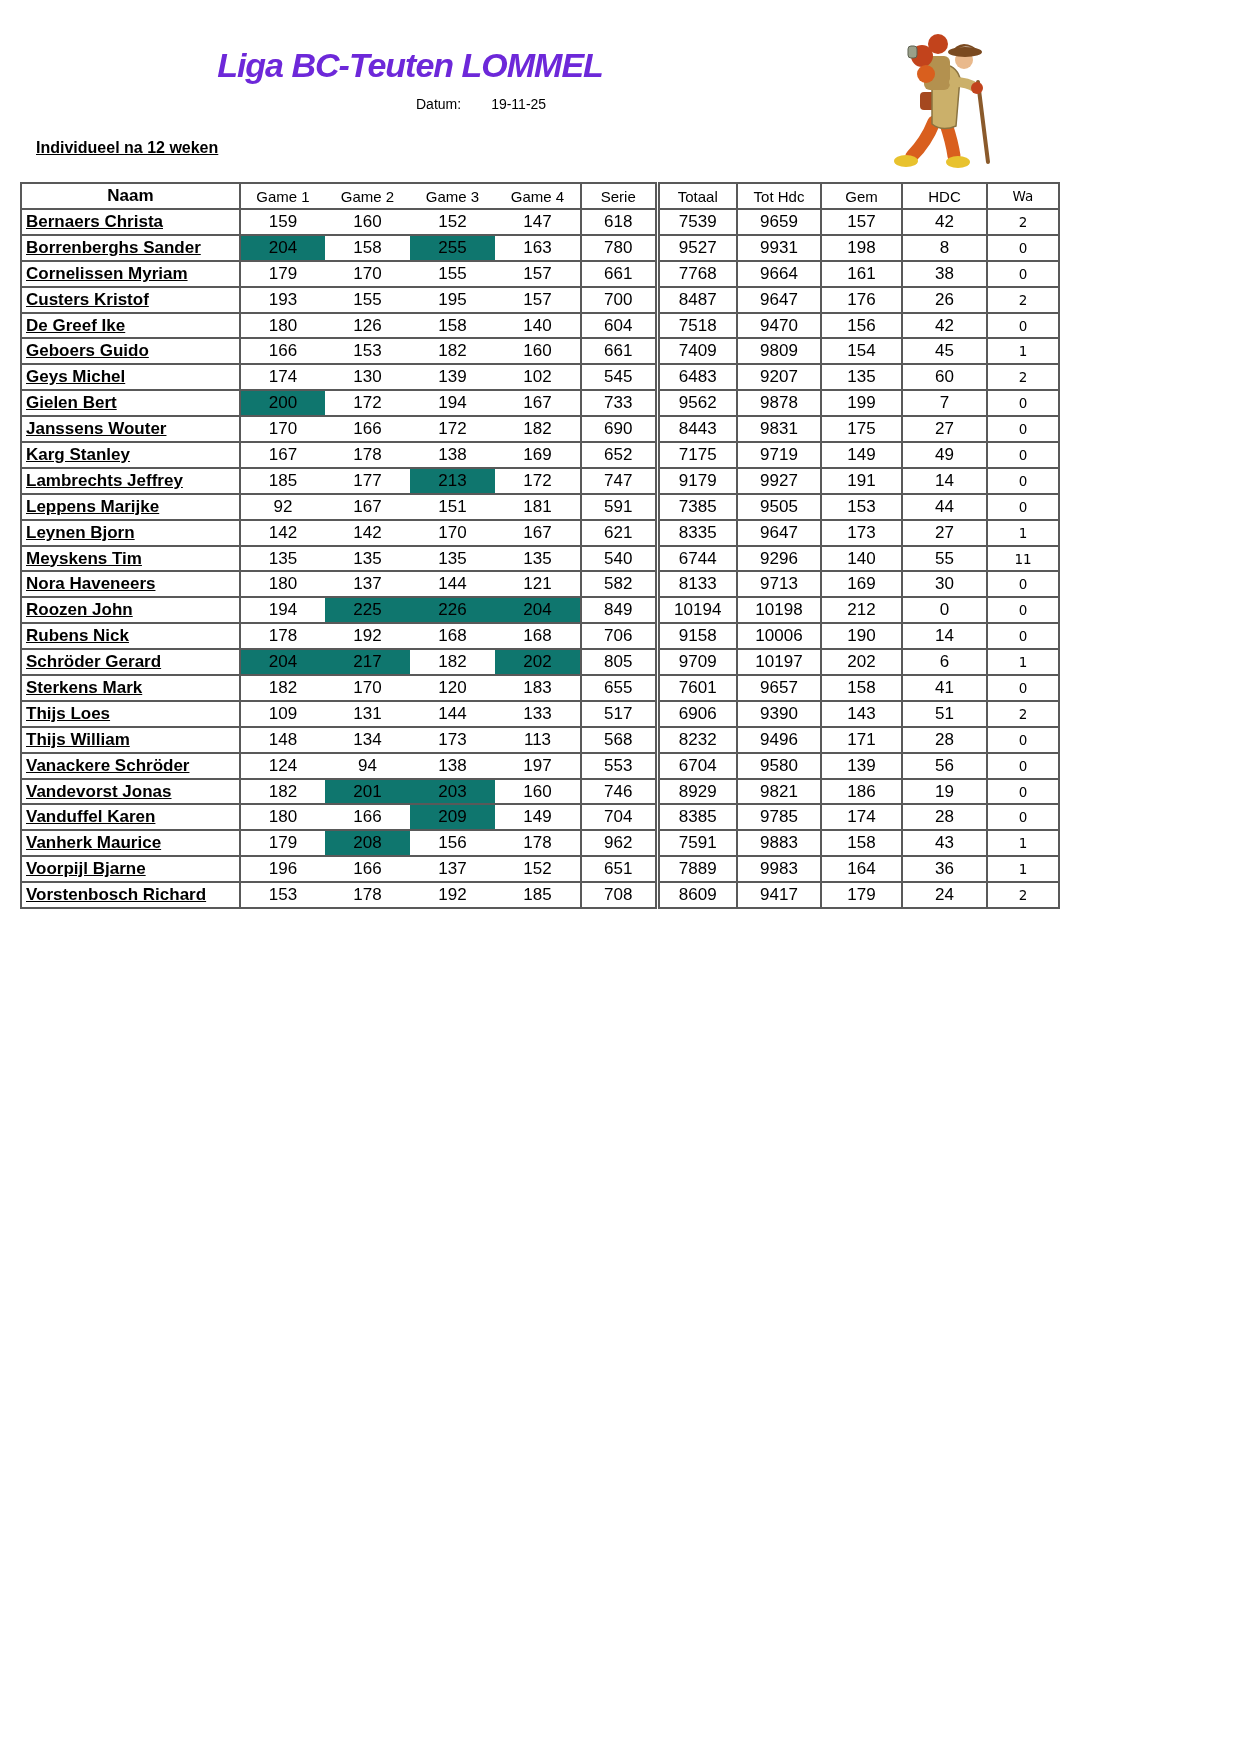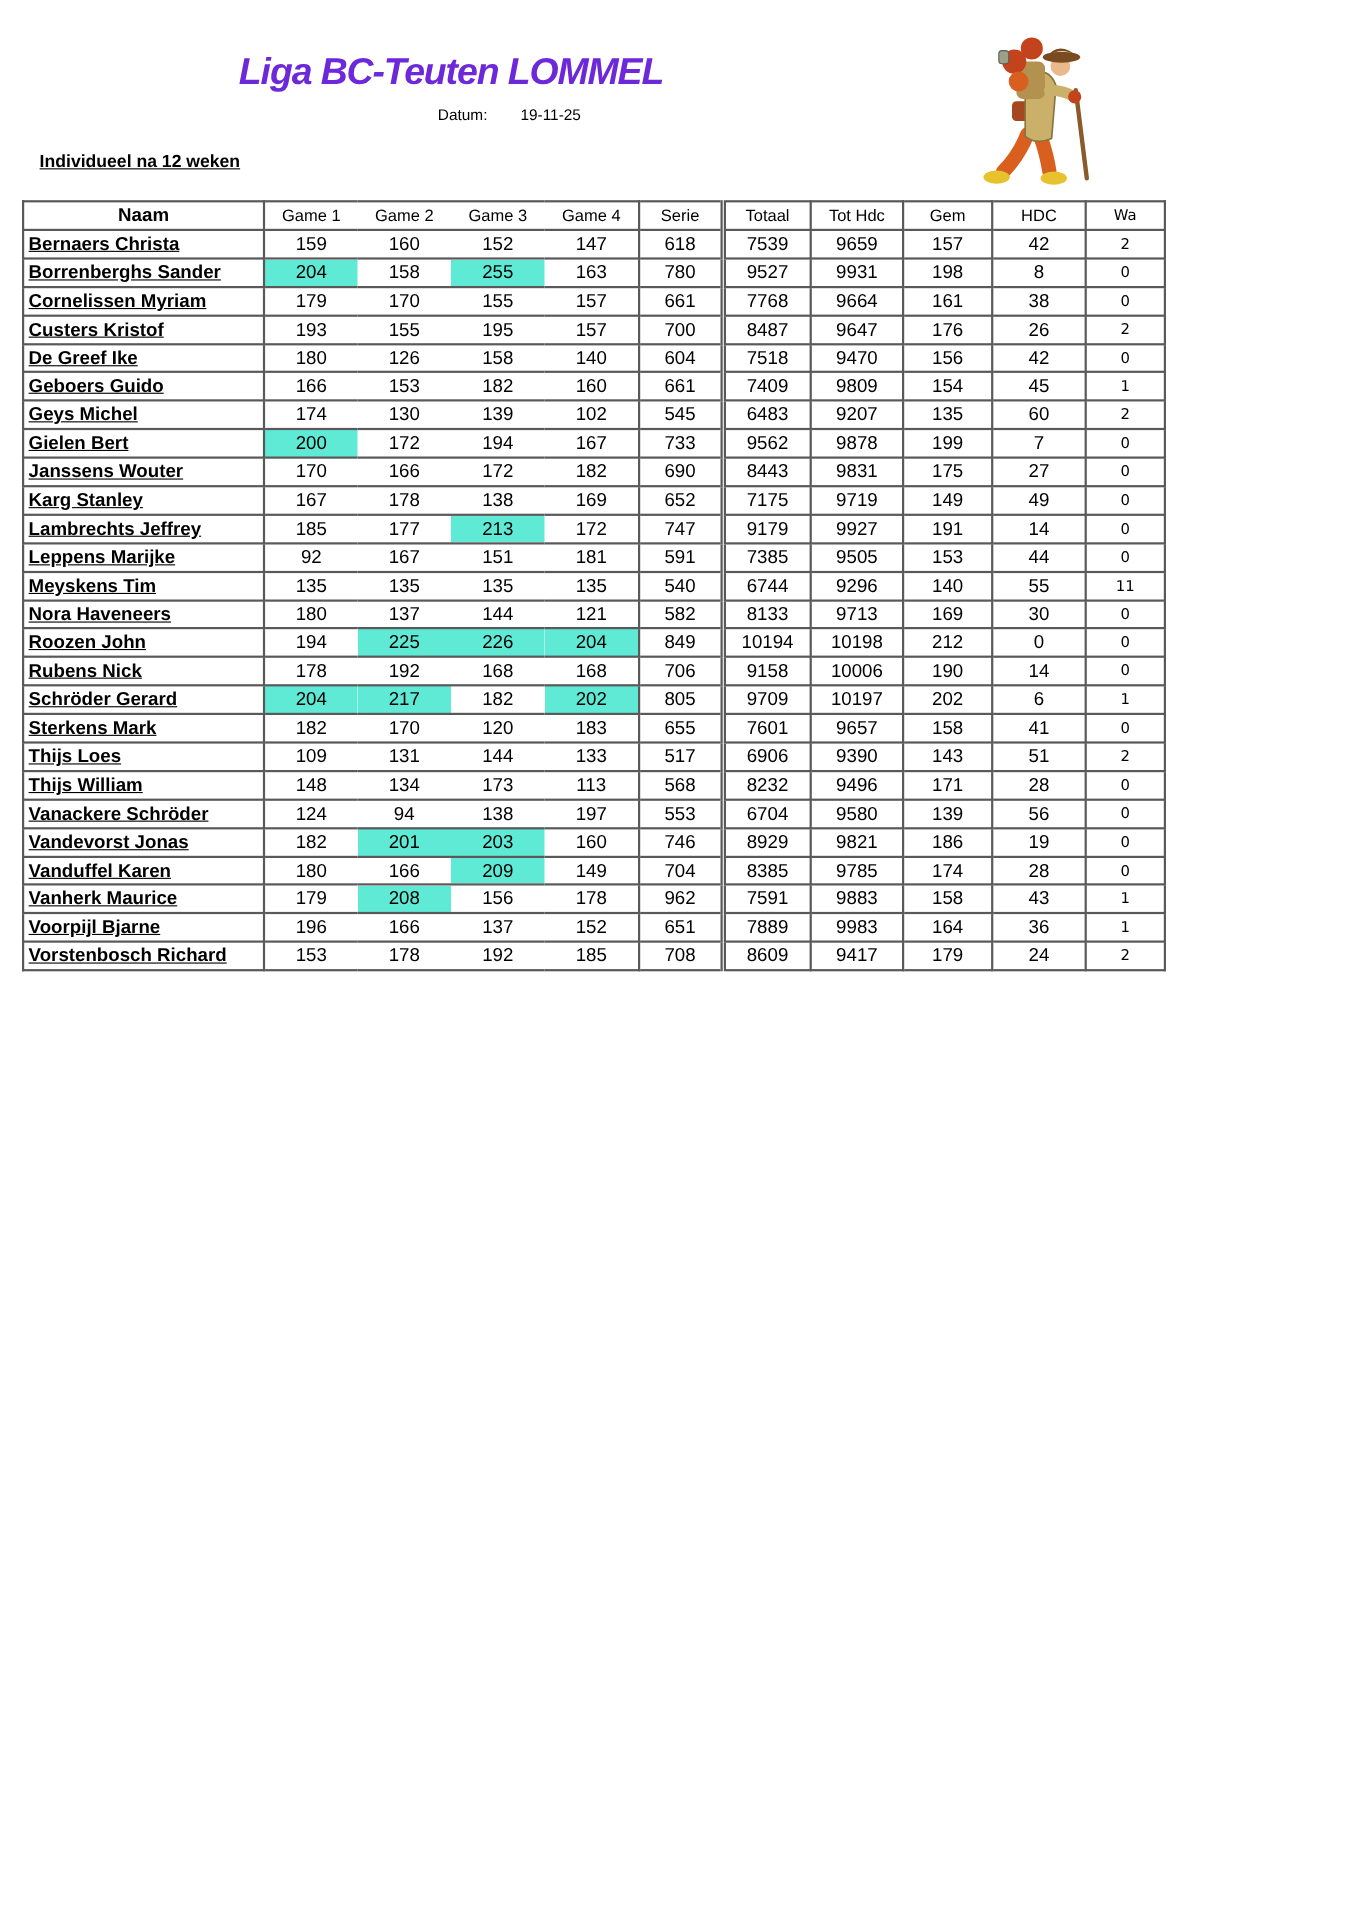--- a/index.html
+++ b/index.html
@@ -2,40 +2,40 @@
 <html><head>
 <meta charset="utf-8">
 <style>
   * { margin:0; padding:0; box-sizing:border-box; }
   body { background:#fff; font-family:"Liberation Sans", sans-serif; }
   .page { position:relative; width:1241px; height:1755px; background:#ffffff; overflow:hidden; }
 
   .title { position:absolute; top:46px; left:0; width:820px; text-align:center;
            font-size:34px; font-weight:bold; font-style:italic; color:#6d28d9;
            letter-spacing:-1px; }
-  .date-row { position:absolute; top:96px; left:398px; font-size:14px; color:#000; }
+  .date-row { position:absolute; top:96px; left:416px; font-size:14px; color:#000; }
   .date-row .date-value { margin-left:30px; }
   .subtitle { position:absolute; top:139px; left:36px; font-size:16px; font-weight:bold;
               text-decoration:underline; color:#000; }
 
   .logo { position:absolute; top:30px; left:882px; width:120px; height:142px; }
 
   table.results { position:absolute; top:182px; left:20px; border-collapse:collapse;
                   table-layout:fixed; width:1018px; }
   .results th, .results td { border:2px solid #595959; height:25.9px; padding:0 3px;
                   text-align:center; font-size:17px; color:#000; overflow:hidden;
                   white-space:nowrap; background:#fff; }
   .results th { font-size:15px; font-weight:normal; height:26px; }
   .results th.naam { font-size:17px; font-weight:bold; }
   .results td.naam { text-align:left; font-weight:bold; padding-left:4px; font-size:17px;text-decoration:underline; }
   .results .game { border-left:none; border-right:none; }
   .results .g0 { border-left:2px solid #595959; }
   .results .g3 { border-right:2px solid #595959; }
   .results .totaal { border-left:5px double #595959; }
-  .results td.hl { background:#5eead4; }
+  .results td.hl { background:#0f766e; }
   .results .wa { font-family:"DejaVu Sans", sans-serif; font-size:13.5px; }
   table.results { border:2.5px solid #1a1a1a; }
 </style>
 </head>
 <body>
 
 <div class="page">
 
   <div class="title">Liga BC-Teuten LOMMEL</div>
 
@@ -257,20 +257,33 @@
           <td class="game g2">151</td>
           <td class="game g3">181</td>
           <td>591</td>
           <td class="totaal">7385</td>
           <td>9505</td>
           <td>153</td>
           <td>44</td>
           <td class="wa">0</td>
         </tr>
         <tr>
+          <td class="naam">Leynen Bjorn</td>
+          <td class="game g0">142</td>
+          <td class="game g1">142</td>
+          <td class="game g2">170</td>
+          <td class="game g3">167</td>
+          <td>621</td>
+          <td class="totaal">8335</td>
+          <td>9647</td>
+          <td>173</td>
+          <td>27</td>
+          <td class="wa">1</td>
+        </tr>
+        <tr>
           <td class="naam">Meyskens Tim</td>
           <td class="game g0">135</td>
           <td class="game g1">135</td>
           <td class="game g2">135</td>
           <td class="game g3">135</td>
           <td>540</td>
           <td class="totaal">6744</td>
           <td>9296</td>
           <td>140</td>
           <td>55</td>

